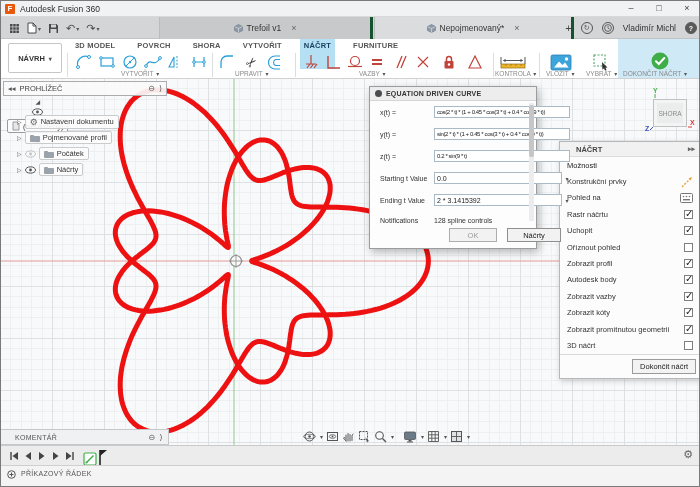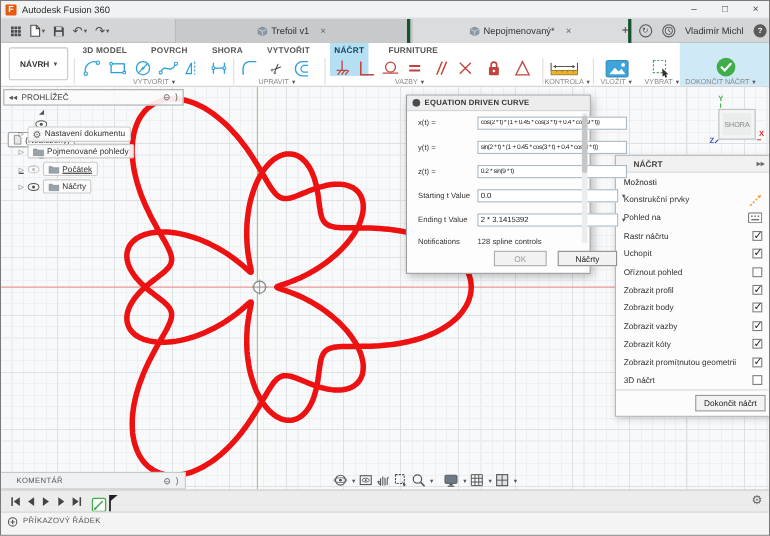--- a/index.html
+++ b/index.html
@@ -165,24 +165,24 @@
       </span>
     </div>
     <div class="br-row" style="left:16px;top:51px;">
       <span class="tri">▷</span>
       <span class="br-box">
         <span class="ico10">
             <svg width="10" height="8" viewBox="0 0 10 8">
               <path d="M0.5 1.5h3l1 1h5v5h-9z" fill="#9aa3ab" stroke="#7c858d" stroke-width="0.6"></path>
             </svg>
           </span>
-        <span>Pojmenované pohledy</span>
-      </span>
-    </div>
-    <div class="br-row" style="left:16px;top:67px;text-decoration:underline;">
+        <span>Pojmenované profil</span>
+      </span>
+    </div>
+    <div class="br-row" style="left:16px;top:67px;">
       <span class="tri">▷</span>
       <span class="ico10">
           <svg width="11" height="8" viewBox="0 0 11 8">
             <ellipse cx="5.5" cy="4" rx="5" ry="3.2" fill="none" stroke="#c2c2c2" stroke-width="1"></ellipse>
             <circle cx="5.5" cy="4" r="1.4" fill="#c2c2c2"></circle>
           </svg>
         </span>
       <span class="br-box">
         <span class="ico10">
             <svg width="10" height="8" viewBox="0 0 10 8">
@@ -272,21 +272,21 @@
           <span class="checkbox"></span>
         </span>
     </div>
     <div class="pal-row">
       <span>Zobrazit profil</span>
       <span class="pal-ctrl">
           <span class="checkbox on"></span>
         </span>
     </div>
     <div class="pal-row">
-      <span>Zobrazit body</span>
+      <span>Autodesk body</span>
       <span class="pal-ctrl">
           <span class="checkbox on"></span>
         </span>
     </div>
     <div class="pal-row">
       <span>Zobrazit vazby</span>
       <span class="pal-ctrl">
           <span class="checkbox on"></span>
         </span>
     </div>

